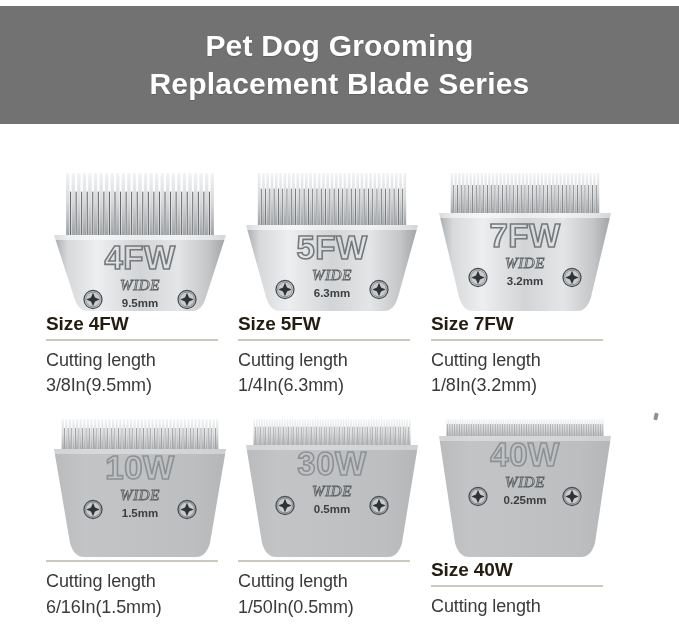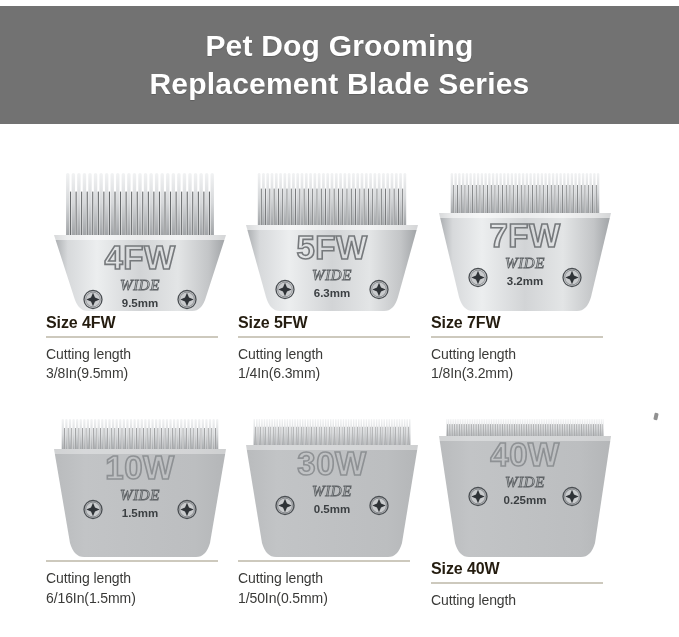--- a/index.html
+++ b/index.html
@@ -52,33 +52,33 @@
   .blade{
     position:absolute;left:50%;transform:translateX(-50%);
     top:8px;
   }
 
   
   .info{
     position:absolute;left:6px;top:155px;width:194px;
   }
   .size-title{
-    font-size:16px;
+    font-size:19px;
     font-weight:bold;
     color:#241c0f;
     letter-spacing:-0.1px;
     line-height:1.1;
     padding-bottom:4px;
     font-family:"Liberation Sans", sans-serif;
   }
   .rule{
     height:2px;background:#cdc9bd;width:172px;margin-bottom:7px;
   }
   .cut-line{
-    font-size:14px;
+    font-size:18px;
     color:#3a3a38;
     line-height:1.42;
     letter-spacing:-0.1px;
     font-family:"Liberation Sans", sans-serif;
   }
 
   .speck{
     position:absolute;left:654px;top:413px;width:4px;height:7px;
     background:#6c6c6c;opacity:.75;border-radius:1px;
     transform:rotate(12deg);

